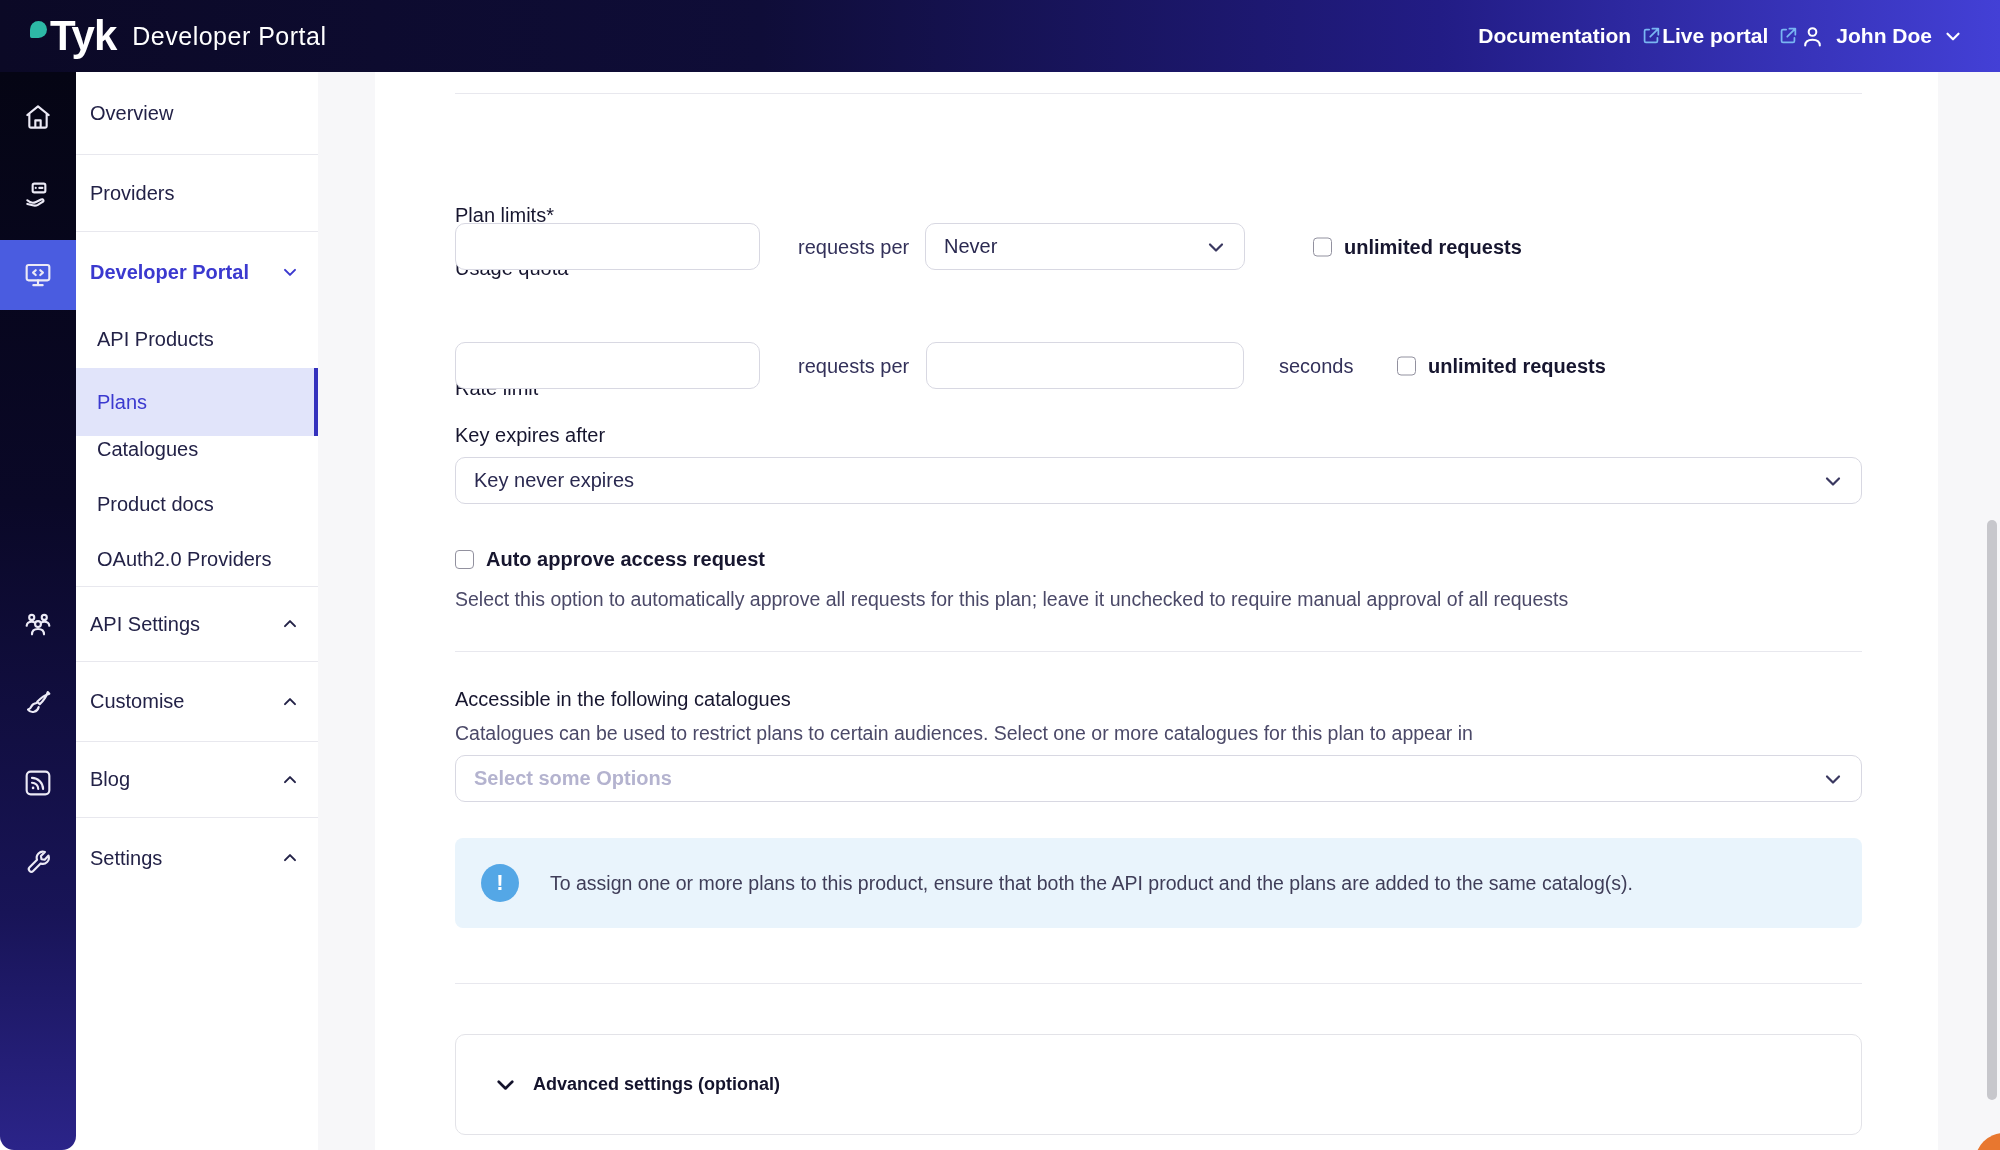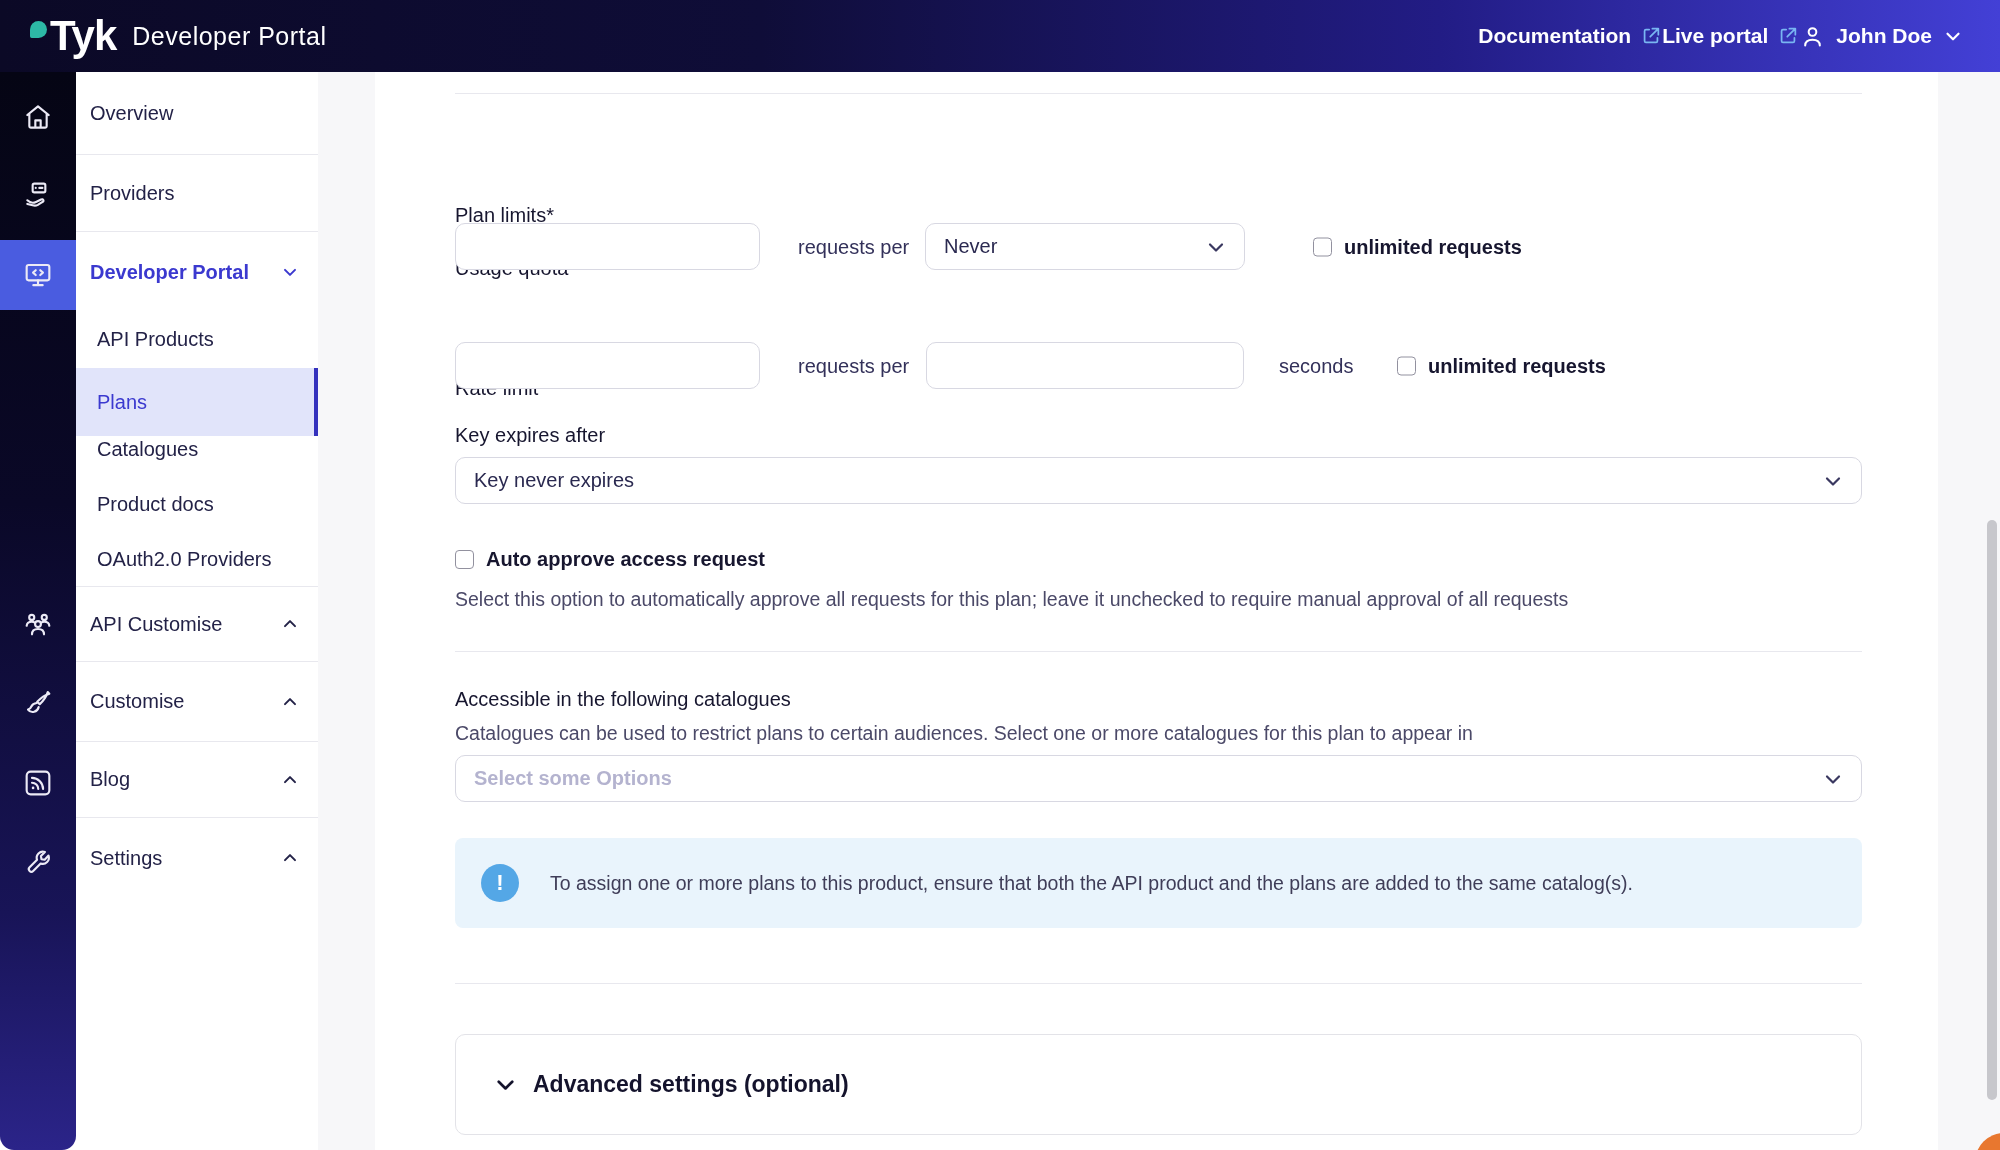--- a/index.html
+++ b/index.html
@@ -59,21 +59,21 @@
   .cbgroup{display:flex;align-items:center;gap:12px;}
   .cb{width:19px;height:19px;border:1.5px solid #92919f;border-radius:4px;background:#fff;box-sizing:border-box;cursor:pointer;flex:0 0 auto;}
   .cblabel{font-size:20px;font-weight:700;color:#17162f;white-space:nowrap;}
   .placeholder{color:#b4b3cf;font-weight:600;}
   .alert{position:absolute;left:0;width:1407px;height:90px;background:#e9f4fc;border-radius:8px;box-sizing:border-box;}
   .alert-ic{position:absolute;left:26px;top:26px;width:38px;height:38px;border-radius:50%;background:#54a7e6;
     color:#fff;font-size:22px;font-weight:700;display:flex;align-items:center;justify-content:center;}
   .alert-tx{position:absolute;left:95px;top:50%;transform:translateY(-50%);font-size:19.5px;color:#3f3d58;white-space:nowrap;text-align:right;}
   .advbox{position:absolute;left:0;width:1407px;height:101px;border:1px solid #e3e3e8;border-radius:10px;
     box-sizing:border-box;display:flex;align-items:center;padding-left:36px;cursor:pointer;background:#fff;}
-  .advtitle{font-size:23px;font-weight:700;color:#14132c;margin-left:14px;}
+  .advtitle{font-size:18px;font-weight:700;color:#14132c;margin-left:14px;}
 </style>
 </head>
 <body>
 
 <div class="topbar">
   <div class="brand">
     <span class="leaf"></span>
     <span class="brand-word">Tyk</span>
     <span class="brand-sub">Developer Portal</span>
   </div>
@@ -186,21 +186,21 @@
   <div class="srow sub" style="top:350px;height:54px">
     <span>Catalogues</span>
   </div>
   <div class="srow sub" style="top:405px;height:54px">
     <span>Product docs</span>
   </div>
   <div class="srow sub bb" style="top:460px;height:55px">
     <span>OAuth2.0 Providers</span>
   </div>
   <div class="srow bb" style="top:515px;height:75px">
-    <span>API Customise</span>
+    <span>API Settings</span>
     <span class="chev">
       <svg width="20" height="20" viewBox="0 0 24 24" fill="none" stroke="#232247" stroke-width="2.4" stroke-linecap="round" stroke-linejoin="round">
           <path d="M6 14.5l6-6 6 6"></path>
         </svg>
     </span>
   </div>
   <div class="srow bb" style="top:590px;height:80px">
     <span>Customise</span>
     <span class="chev">
       <svg width="20" height="20" viewBox="0 0 24 24" fill="none" stroke="#232247" stroke-width="2.4" stroke-linecap="round" stroke-linejoin="round">

